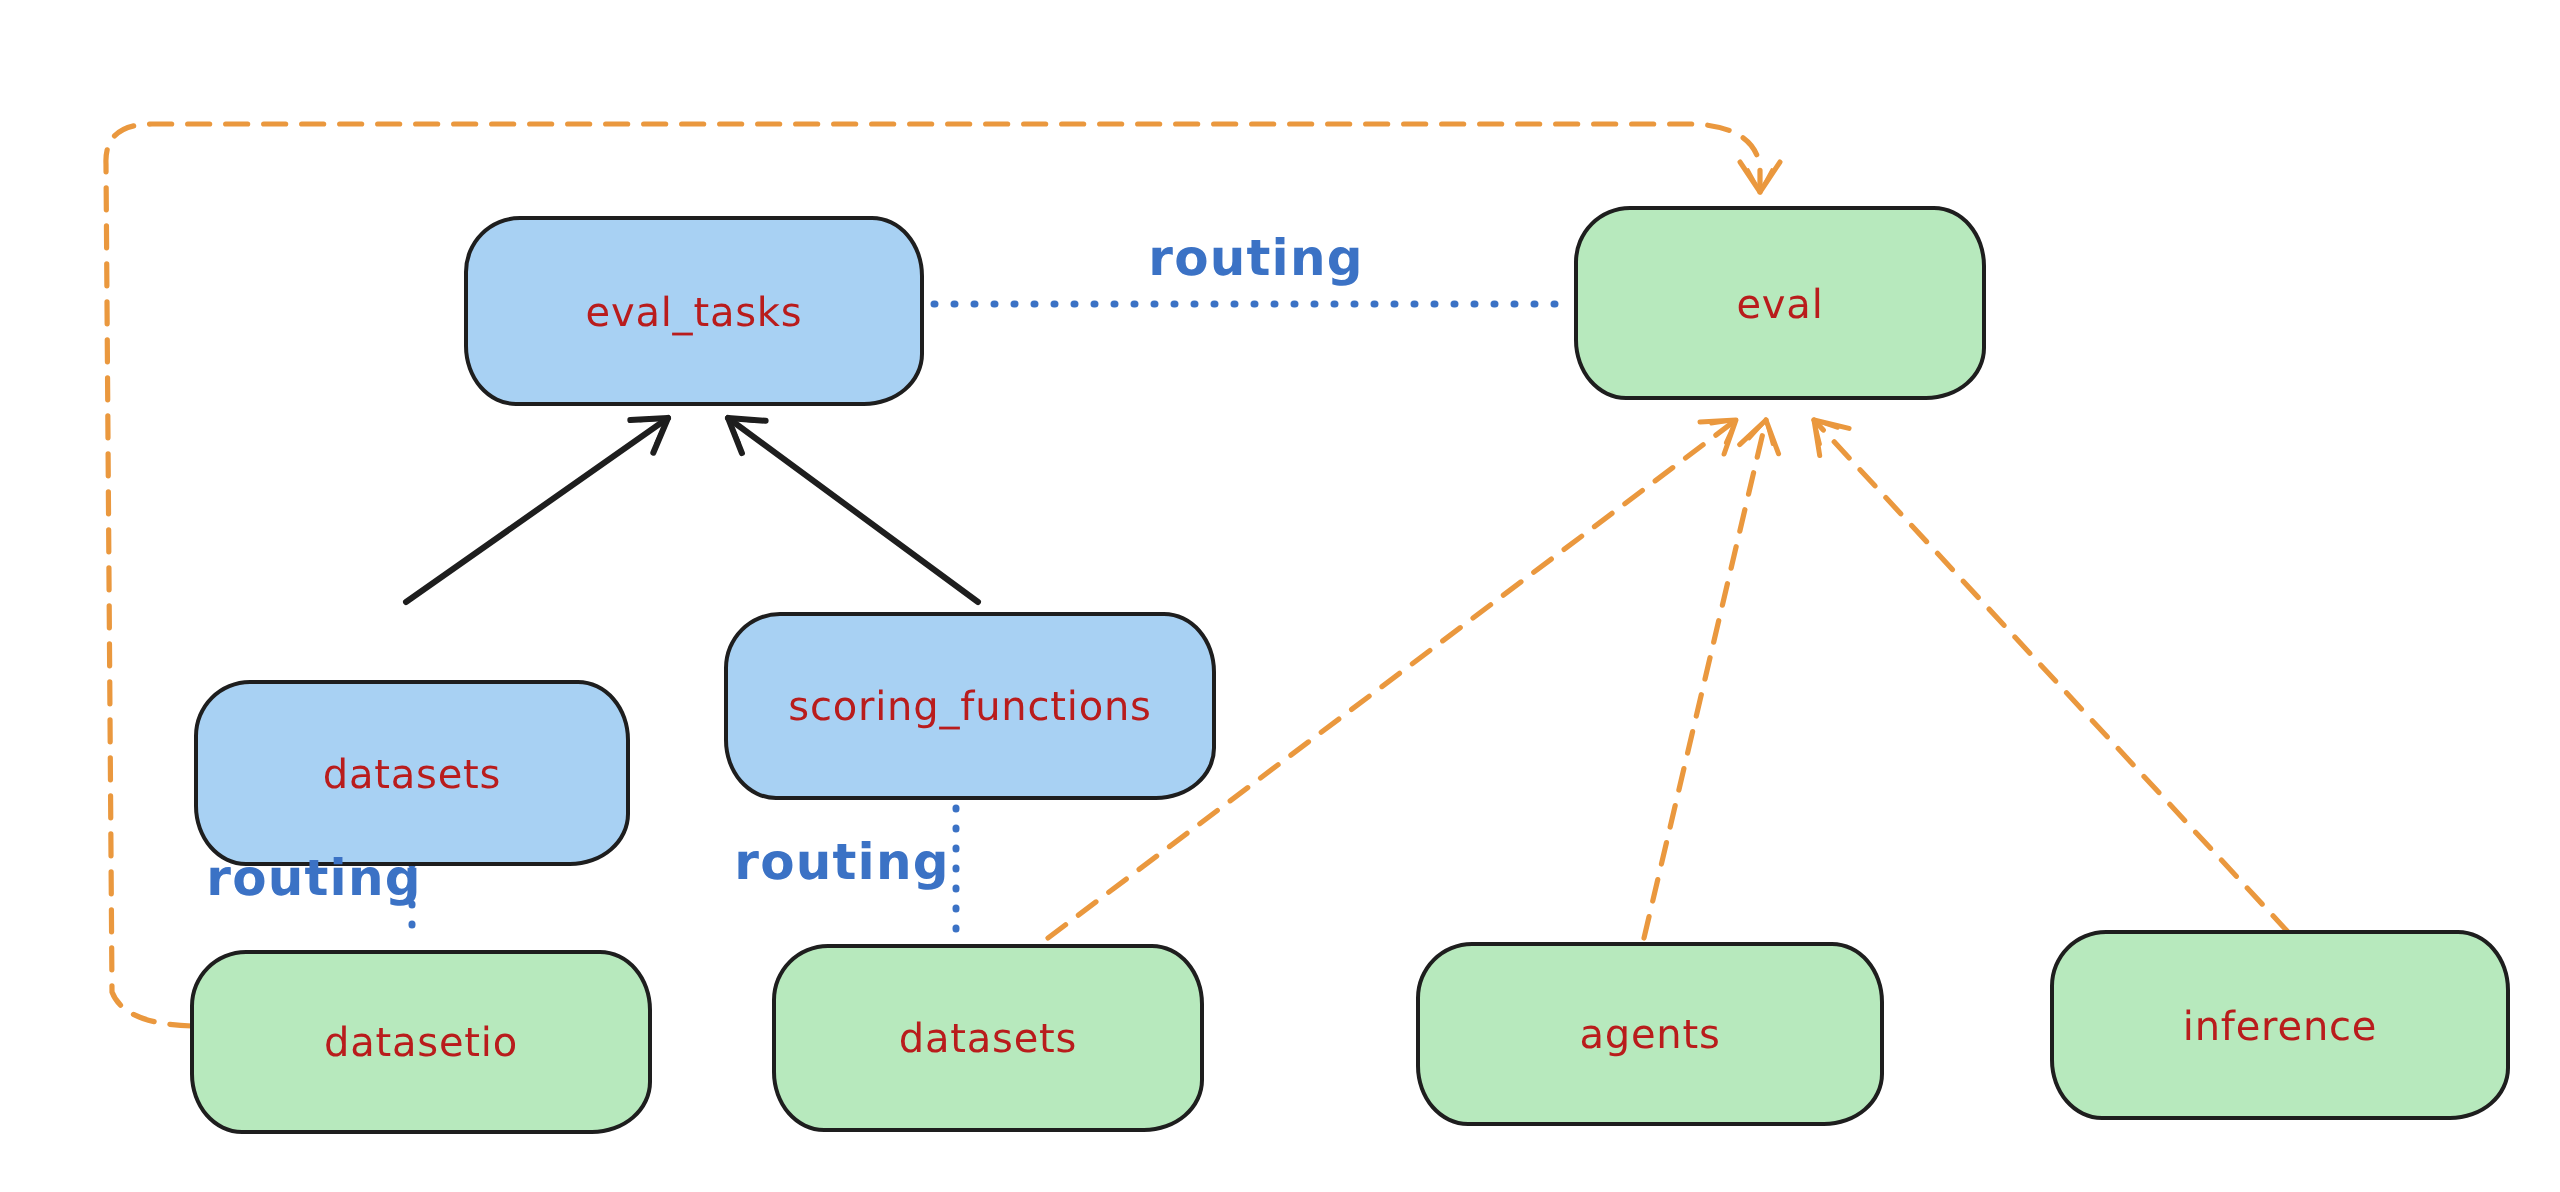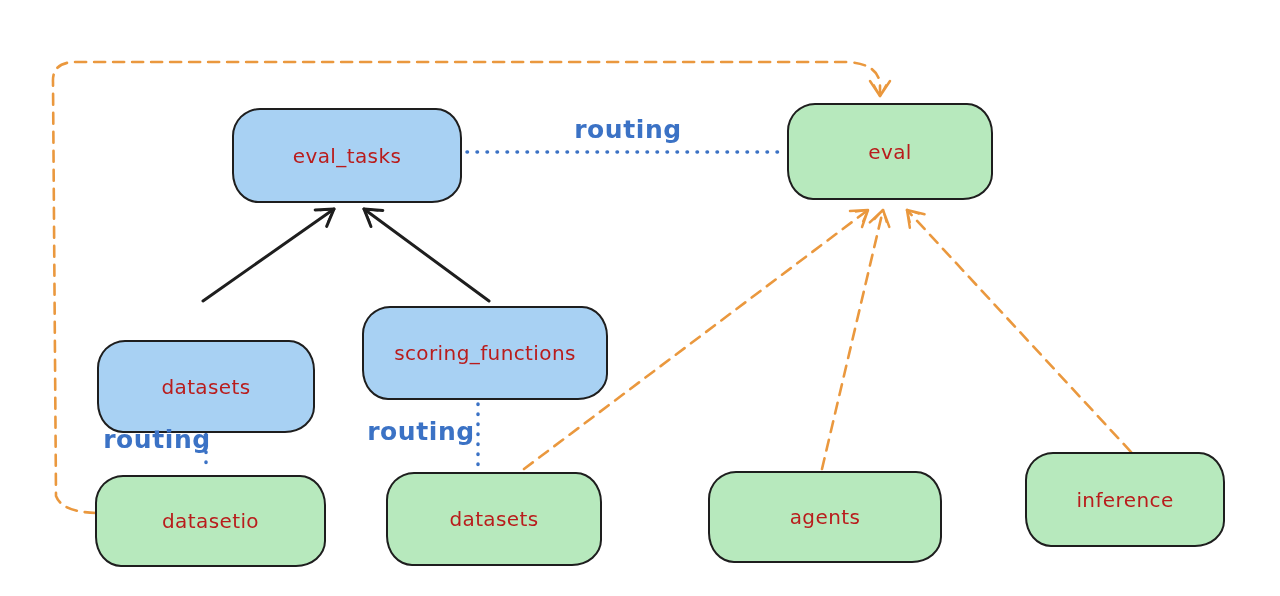--- a/index.html
+++ b/index.html
@@ -98,21 +98,21 @@
   </div>
 
   <div class="node green" style="left:386px; top:472px; width:216px; height:94px;">
     <span>datasets</span>
   </div>
 
   <div class="node green" style="left:708px; top:471px; width:234px; height:92px;">
     <span>agents</span>
   </div>
 
-  <div class="node green" style="left:1025px; top:452px; width:200px; height:95px;">
+  <div class="node green" style="left:1025px; top:465px; width:230px; height:95px;">
     <span>inference</span>
   </div>
 
   <span class="edge-label" style="left:628px; top:129px;">routing</span>
   <span class="edge-label" style="left:157px; top:439px;">routing</span>
   <span class="edge-label" style="left:421px; top:431px;">routing</span>
 
 </div>
 
 </body></html>

